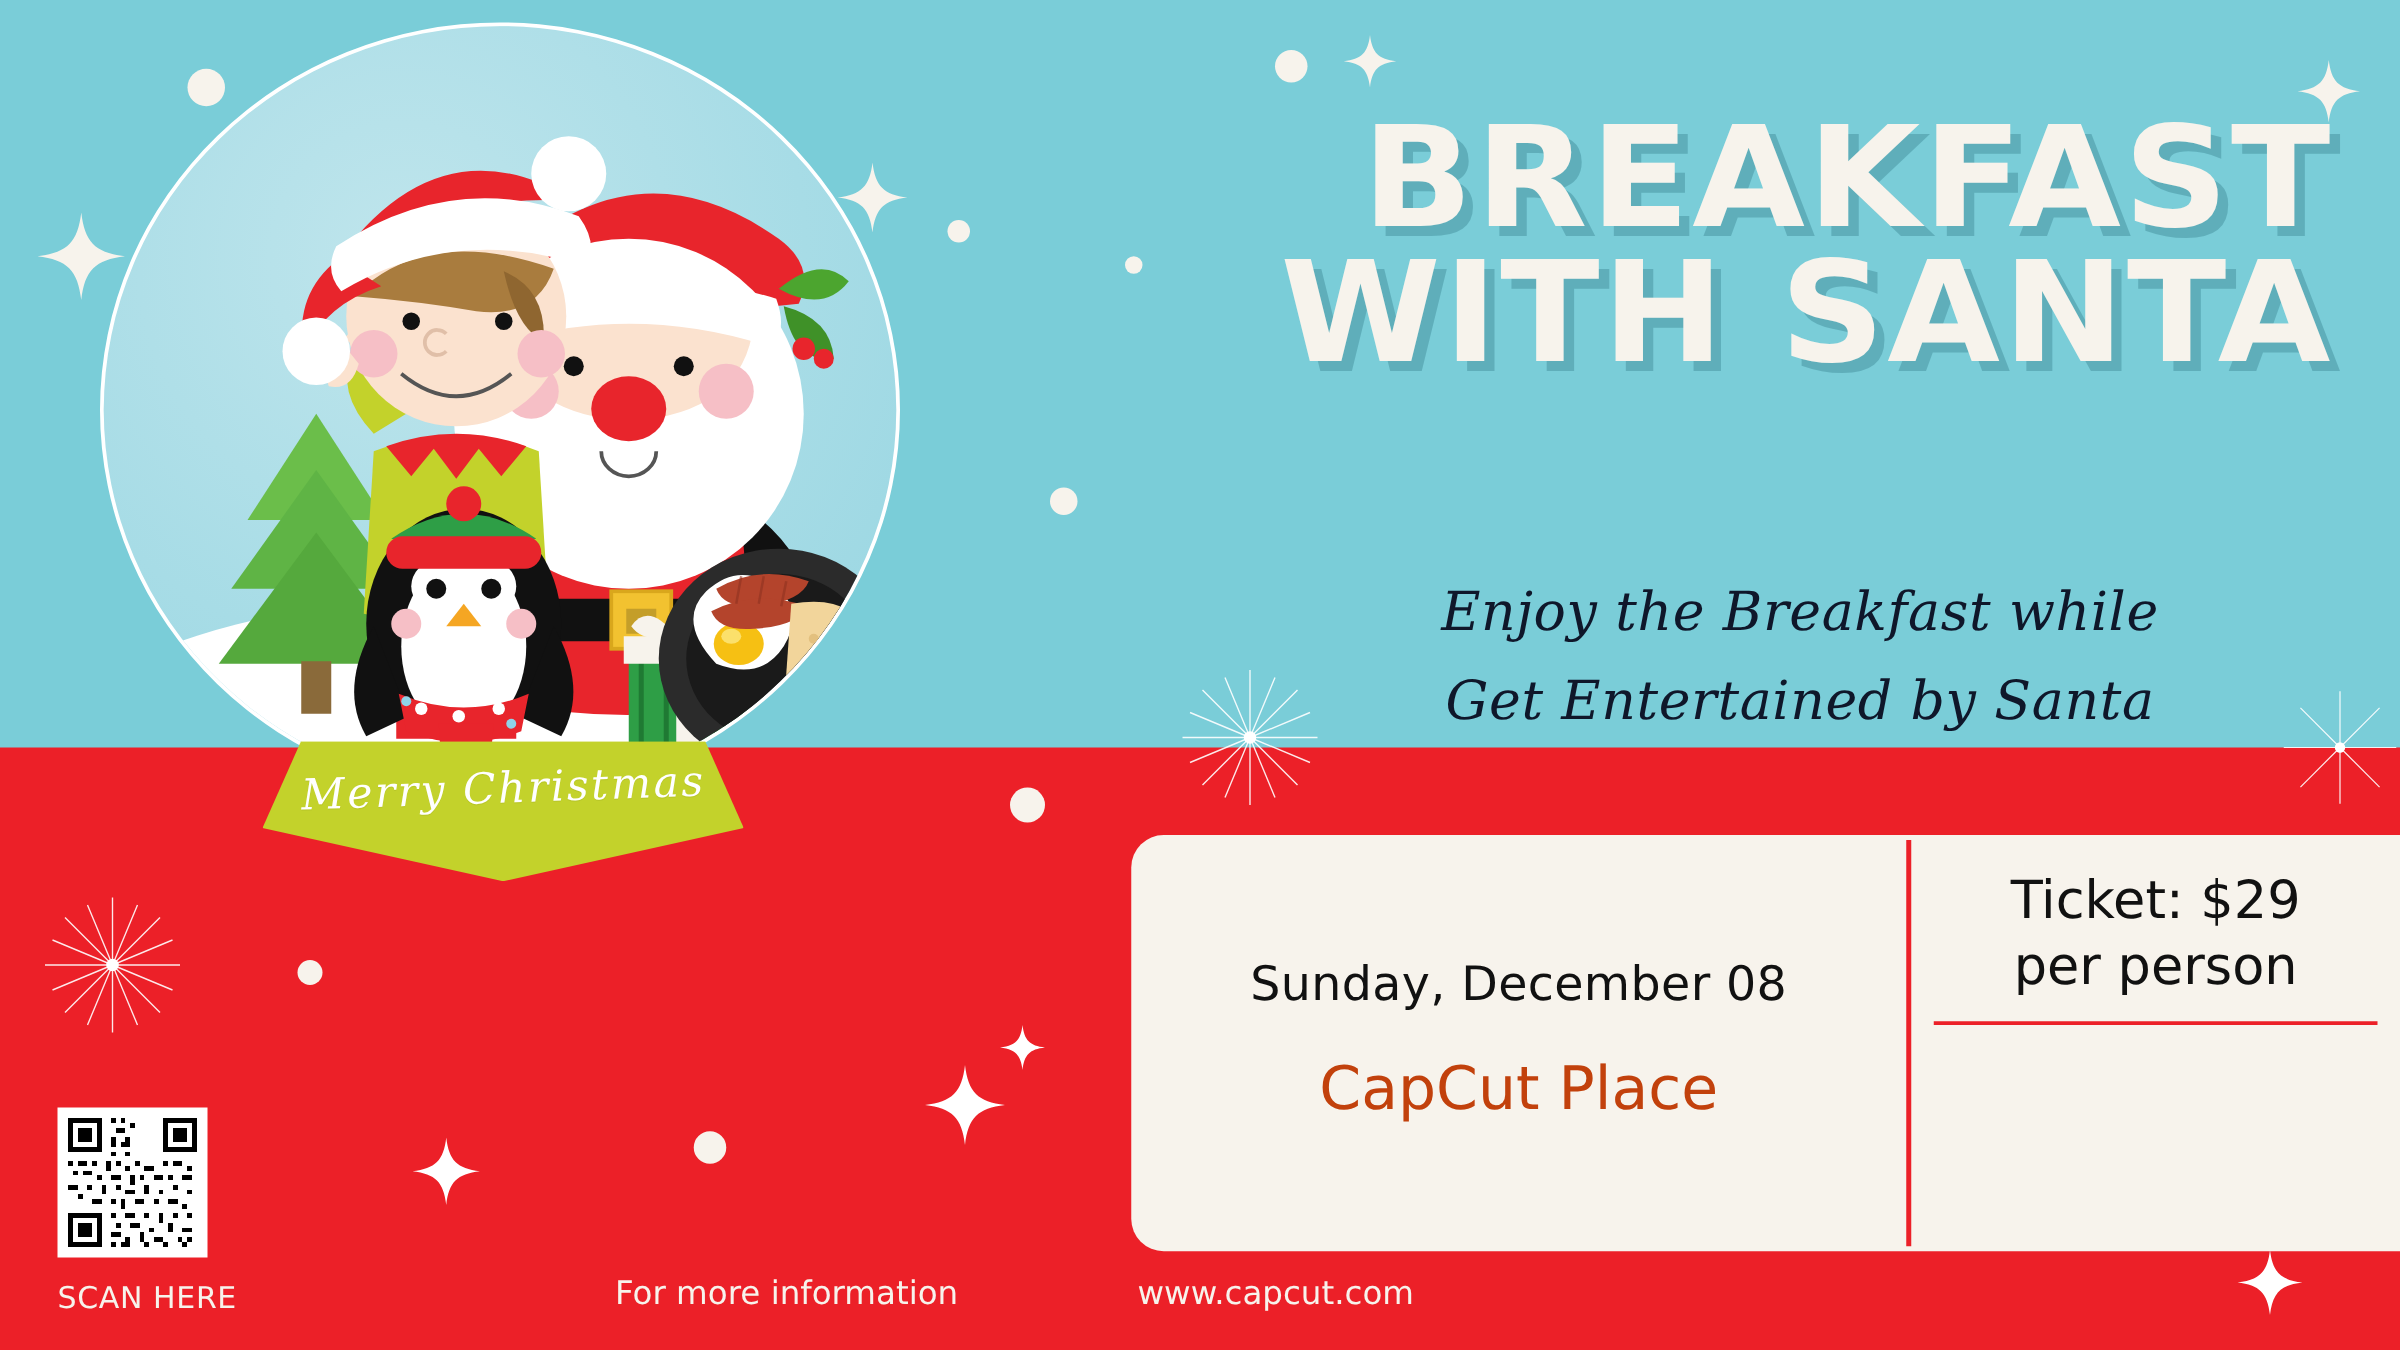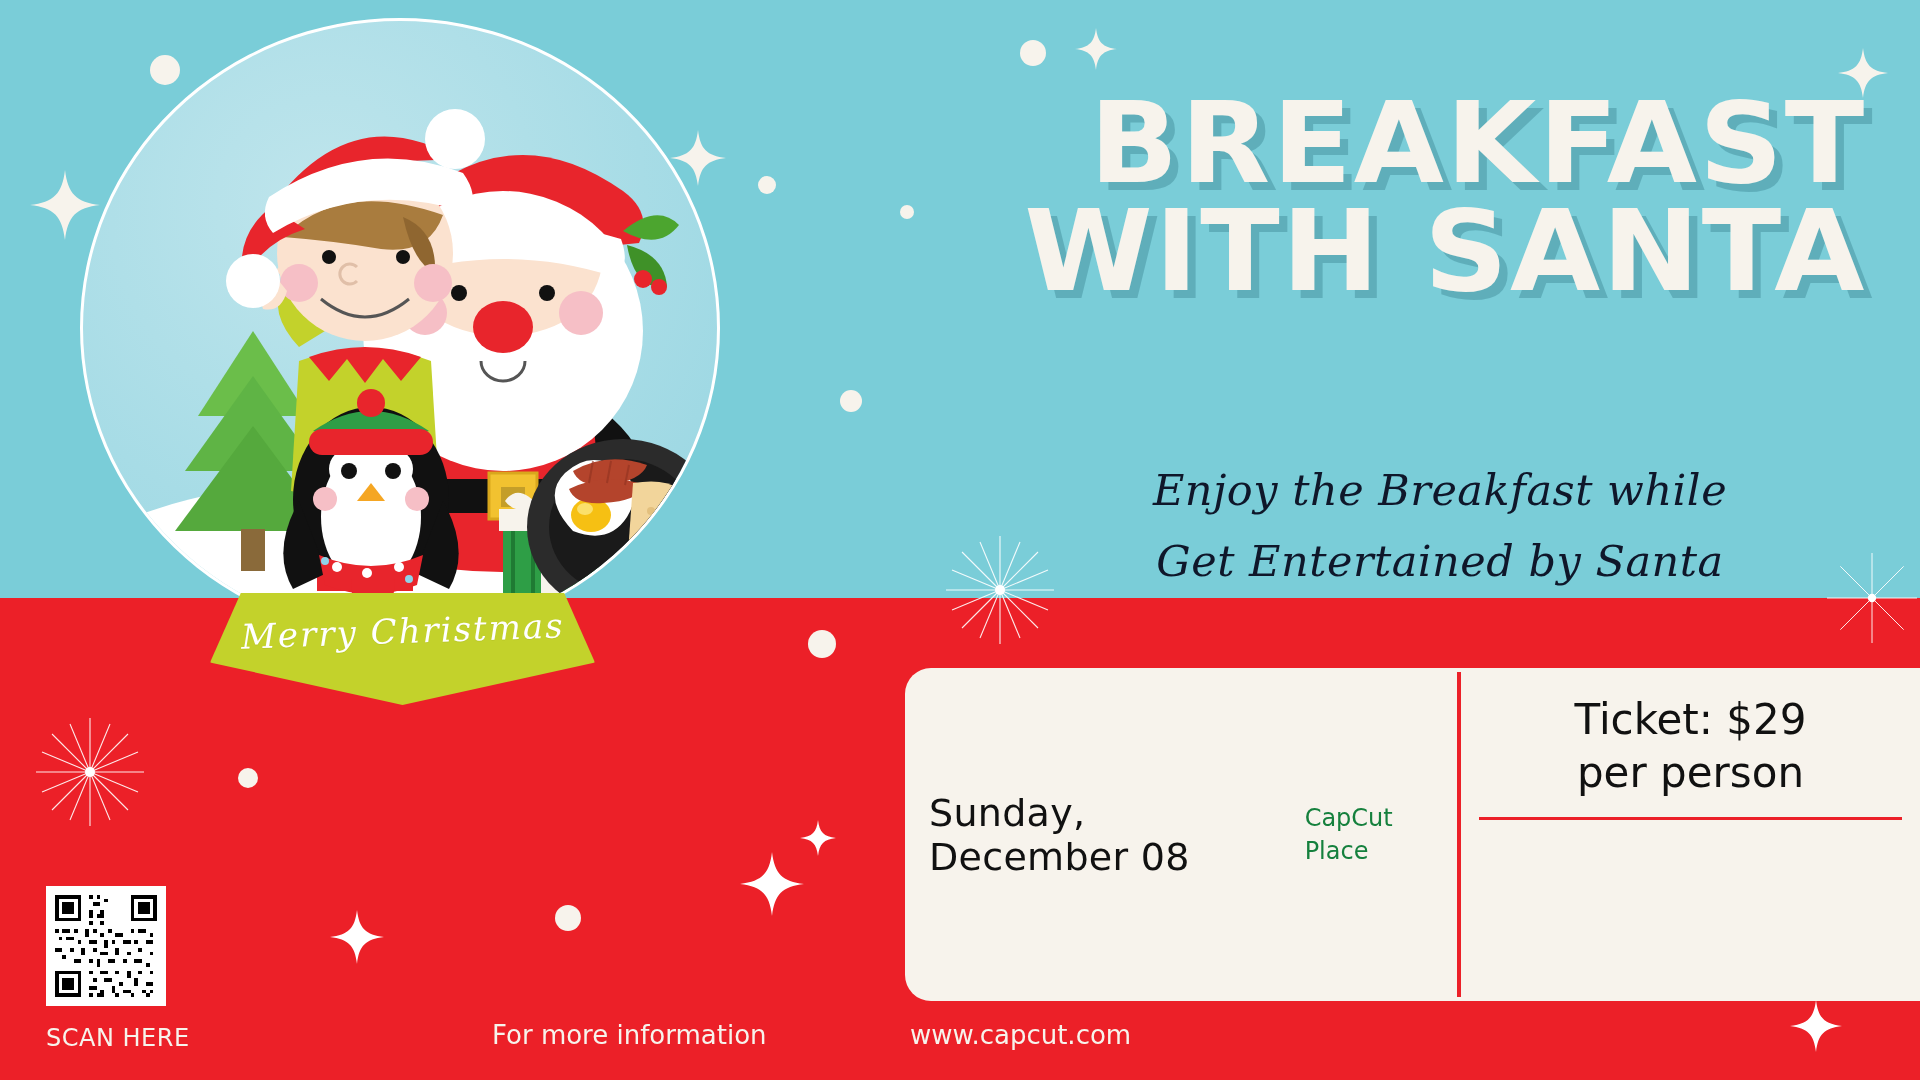--- a/index.html
+++ b/index.html
@@ -82,26 +82,26 @@
   }
 
   
   .cards {
     position:absolute; left:905px; top:668px; width:1015px; height:333px;
     background:#F7F3EC;
     border-radius:26px 0 0 26px;
     display:flex;
   }
   .card-left {
-    width:552px; display:flex; flex-direction:row;
+    width:620px; display:flex; flex-direction:column;
     align-items:center; justify-content:center; gap:30px;
     padding:16px 24px;
   }
   .card-left .l1 { font-size:38px; color:#111; letter-spacing:.3px; font-family:"DejaVu Sans", sans-serif; }
-  .card-left .l2 { font-size:24px; color:#15803d; text-align:left; line-height:1.35; font-family:"DejaVu Sans", sans-serif; }
+  .card-left .l2 { font-size:48px; color:#c2410c; text-align:left; line-height:1.35; font-family:"DejaVu Sans", sans-serif; }
   .divider-v { width:4px; background:#EC2028; margin:4px 0; }
   .card-right {
     flex:1; display:flex; flex-direction:column; 
     padding:26px 18px 18px;
   }
   .price {
     font-size:42px; color:#111; text-align:center; line-height:1.25;
     font-family:"DejaVu Sans", sans-serif;
   }
   .divider-h { width:100%; height:3px; background:#EC2028; margin:18px 0 14px; }

